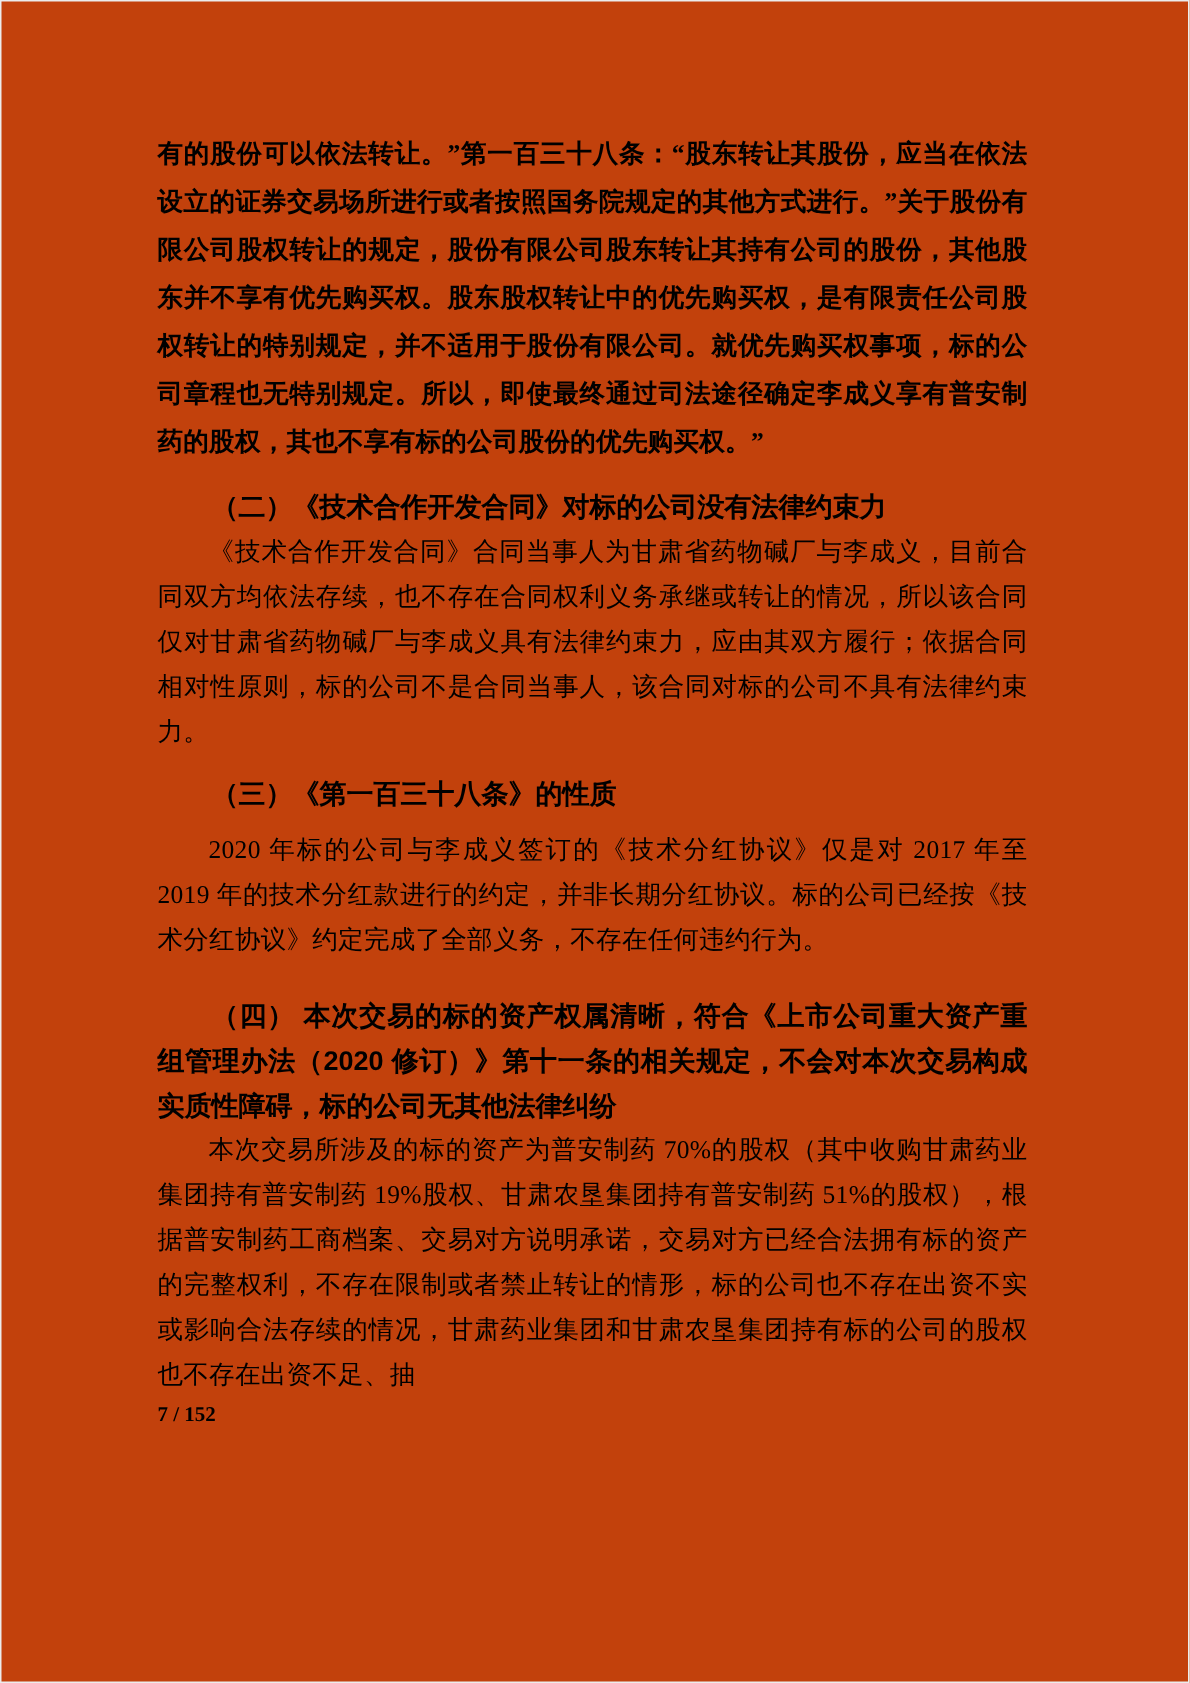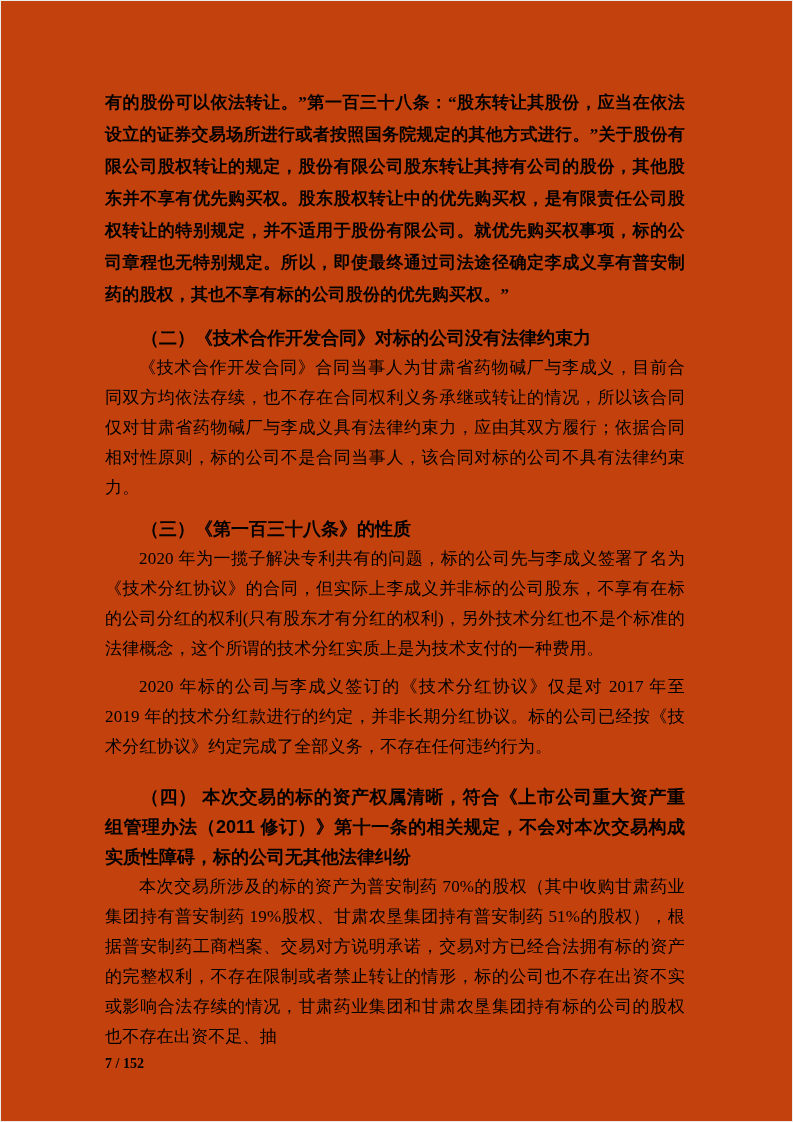--- a/index.html
+++ b/index.html
@@ -72,23 +72,22 @@
 <div class="page">
 
   <p class="p-cont">有的股份可以依法转让。”第一百三十八条：“股东转让其股份，应当在依法设立的证券交易场所进行或者按照国务院规定的其他方式进行。”关于股份有限公司股权转让的规定，股份有限公司股东转让其持有公司的股份，其他股东并不享有优先购买权。股东股权转让中的优先购买权，是有限责任公司股权转让的特别规定，并不适用于股份有限公司。就优先购买权事项，标的公司章程也无特别规定。所以，即使最终通过司法途径确定李成义享有普安制药的股权，其也不享有标的公司股份的优先购买权。”</p>
 
   <h2 class="heading heading-2">（二）《技术合作开发合同》对标的公司没有法律约束力</h2>
 
   <p class="body-p mt10">《技术合作开发合同》合同当事人为甘肃省药物碱厂与李成义，目前合同双方均依法存续，也不存在合同权利义务承继或转让的情况，所以该合同仅对甘肃省药物碱厂与李成义具有法律约束力，应由其双方履行；依据合同相对性原则，标的公司不是合同当事人，该合同对标的公司不具有法律约束力。</p>
 
   <h2 class="heading heading-3">（三）《第一百三十八条》的性质</h2>
 
-  <p class="body-p mt10">2020 年为一揽子解决专利共有的问题，标的公司先与李成义签署了名为《技术分红协议》的合同，但实际上李成义并非标的公司股东，不享有在标的公司分红的权利(只有股东才有分红的权利)，另外技术分红也不是个标准的法律概念，这个所谓的技术分红实质上是为技术支付的一种费用。</p>
 
   <p class="body-p mt8">2020 年标的公司与李成义签订的《技术分红协议》仅是对 2017 年至 2019 年的技术分红款进行的约定，并非长期分红协议。标的公司已经按《技术分红协议》约定完成了全部义务，不存在任何违约行为。</p>
 
-  <h2 class="heading heading-4">（四） 本次交易的标的资产权属清晰，符合《上市公司重大资产重组管理办法（2011 修订）》第十一条的相关规定，不会对本次交易构成实质性障碍，标的公司无其他法律纠纷</h2>
+  <h2 class="heading heading-4">（四） 本次交易的标的资产权属清晰，符合《上市公司重大资产重组管理办法（2020 修订）》第十一条的相关规定，不会对本次交易构成实质性障碍，标的公司无其他法律纠纷</h2>
 
   <p class="body-p mt10">本次交易所涉及的标的资产为普安制药 70%的股权（其中收购甘肃药业集团持有普安制药 19%股权、甘肃农垦集团持有普安制药 51%的股权），根据普安制药工商档案、交易对方说明承诺，交易对方已经合法拥有标的资产的完整权利，不存在限制或者禁止转让的情形，标的公司也不存在出资不实或影响合法存续的情况，甘肃药业集团和甘肃农垦集团持有标的公司的股权也不存在出资不足、抽</p>
 
   <div class="page-number">7 / 152</div>
 
 </div>
 
 </body></html>

